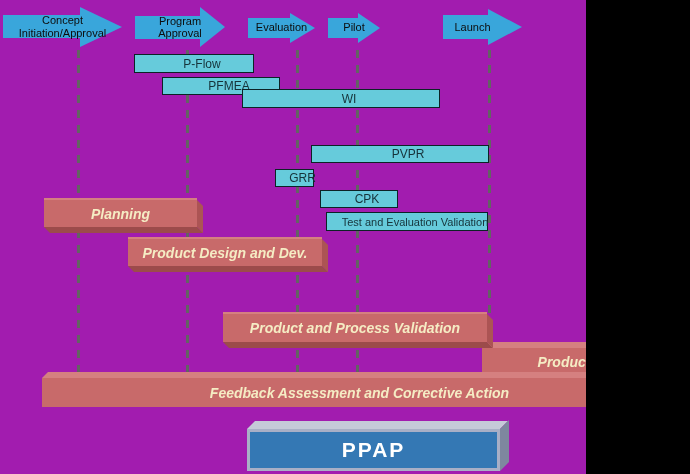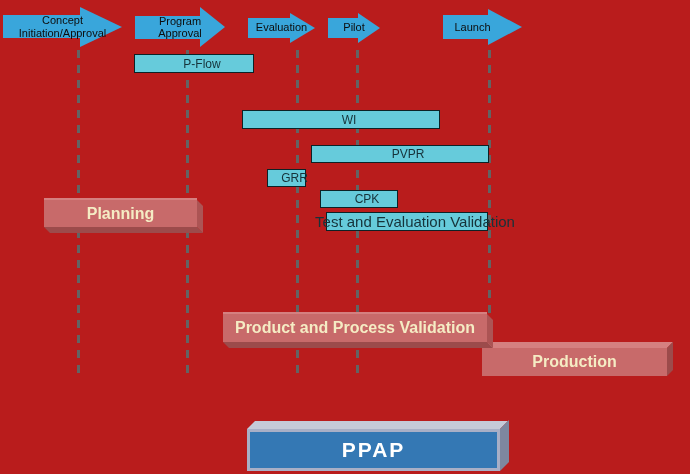--- a/index.html
+++ b/index.html
@@ -1,17 +1,17 @@
 <!DOCTYPE html>
 <html><head>
 <meta charset="utf-8">
 <style>
   html,body{margin:0;padding:0;background:#000;}
   .canvas{
-    position:relative;width:690px;height:474px;background:#b91c1c;overflow:hidden;
+    position:relative;width:586px;height:474px;background:#a21caf;overflow:hidden;
     font-family:"Liberation Sans", sans-serif;
   }
   
   .dash{
     position:absolute;width:3px;z-index:1;
     background:repeating-linear-gradient(to bottom,#636363 0 8px,transparent 8px 15px);
   }
   
   .arrow{position:absolute;display:flex;align-items:center;z-index:3;}
   .abody{background:#39A6DB;}
@@ -20,26 +20,26 @@
     position:absolute;left:0;top:0;right:0;bottom:0;display:flex;flex-direction:column;
     align-items:center;justify-content:center;color:#0d0d0d;font-size:11px;line-height:1.1;
     text-align:center;white-space:nowrap;
   }
   
   .cbar{
     position:absolute;z-index:2;background:#66CBDB;border:1px solid #0c2226;
     display:flex;align-items:center;justify-content:center;
     color:#16333a;font-size:12px;white-space:nowrap;box-sizing:border-box;padding-left:16px;
   }
-  .cbar.small{font-size:15px;}
+  .cbar.small{font-size:11px;}
   
   .rbar{
     position:absolute;z-index:2;background:#C86A6A;
     display:flex;align-items:center;justify-content:center;
-    color:#F5ECC4;font-size:16px;font-weight:bold;white-space:nowrap;
+    color:#F5ECC4;font-size:14px;font-weight:bold;white-space:nowrap;font-style:italic;
   }
   .rbar.down{border-top:2px solid #D58080;}
   .rbar.down::before{ 
     content:"";position:absolute;left:0;bottom:-6px;width:100%;height:6px;
     background:#9C4B4B;transform:skewX(45deg);transform-origin:top left;
   }
   .rbar.down::after{ 
     content:"";position:absolute;right:-6px;top:0;width:6px;height:100%;
     background:#AC5454;transform:skewY(45deg);transform-origin:top left;
   }
@@ -116,44 +116,53 @@
     <div class="abody" style="width:45px;height:24px"></div>
     <div class="ahead" style="border-width:18px 0 18px 34px"></div>
     <div class="alabel" style="right:20px">
       <span>Launch</span>
     </div>
   </div>
 
   <div class="cbar" style="left:134px;top:54px;width:120px;height:19px">
       <span>P-Flow</span>
     </div>
-  <div class="cbar" style="left:242px;top:110px;width:198px;height:19px">
+  <div class="cbar" style="left:162px;top:77px;width:118px;height:18px">
+      <span>PFMEA</span>
+    </div>
+  <div class="cbar" style="left:242px;top:89px;width:198px;height:19px">
       <span>WI</span>
     </div>
   <div class="cbar" style="left:311px;top:145px;width:178px;height:18px">
       <span>PVPR</span>
     </div>
-  <div class="cbar" style="left:267px;top:169px;width:39px;height:18px">
+  <div class="cbar" style="left:275px;top:169px;width:39px;height:18px">
       <span>GRR</span>
     </div>
   <div class="cbar" style="left:320px;top:190px;width:78px;height:18px">
       <span>CPK</span>
     </div>
   <div class="cbar small" style="left:326px;top:212px;width:162px;height:19px">
       <span>Test and Evaluation Validation</span>
     </div>
 
   <div class="rbar down" style="left:44px;top:198px;width:153px;height:27px">
       <span>Planning</span>
     </div>
+  <div class="rbar down" style="left:128px;top:237px;width:194px;height:27px">
+      <span>Product Design and Dev.</span>
+    </div>
   <div class="rbar up" style="left:482px;top:348px;width:185px;height:28px">
       <span>Production</span>
     </div>
   <div class="rbar down" style="left:223px;top:312px;width:264px;height:28px">
       <span>Product and Process Validation</span>
+    </div>
+  <div class="rbar up" style="left:42px;top:378px;width:635px;height:29px">
+      <span>Feedback Assessment and Corrective Action</span>
     </div>
 
   <div class="ppap-wrap" style="left:247px;top:429px;width:253px;height:42px">
     <div class="ppap-face">
       <span>PPAP</span>
     </div>
   </div>
 
 </div>
 

